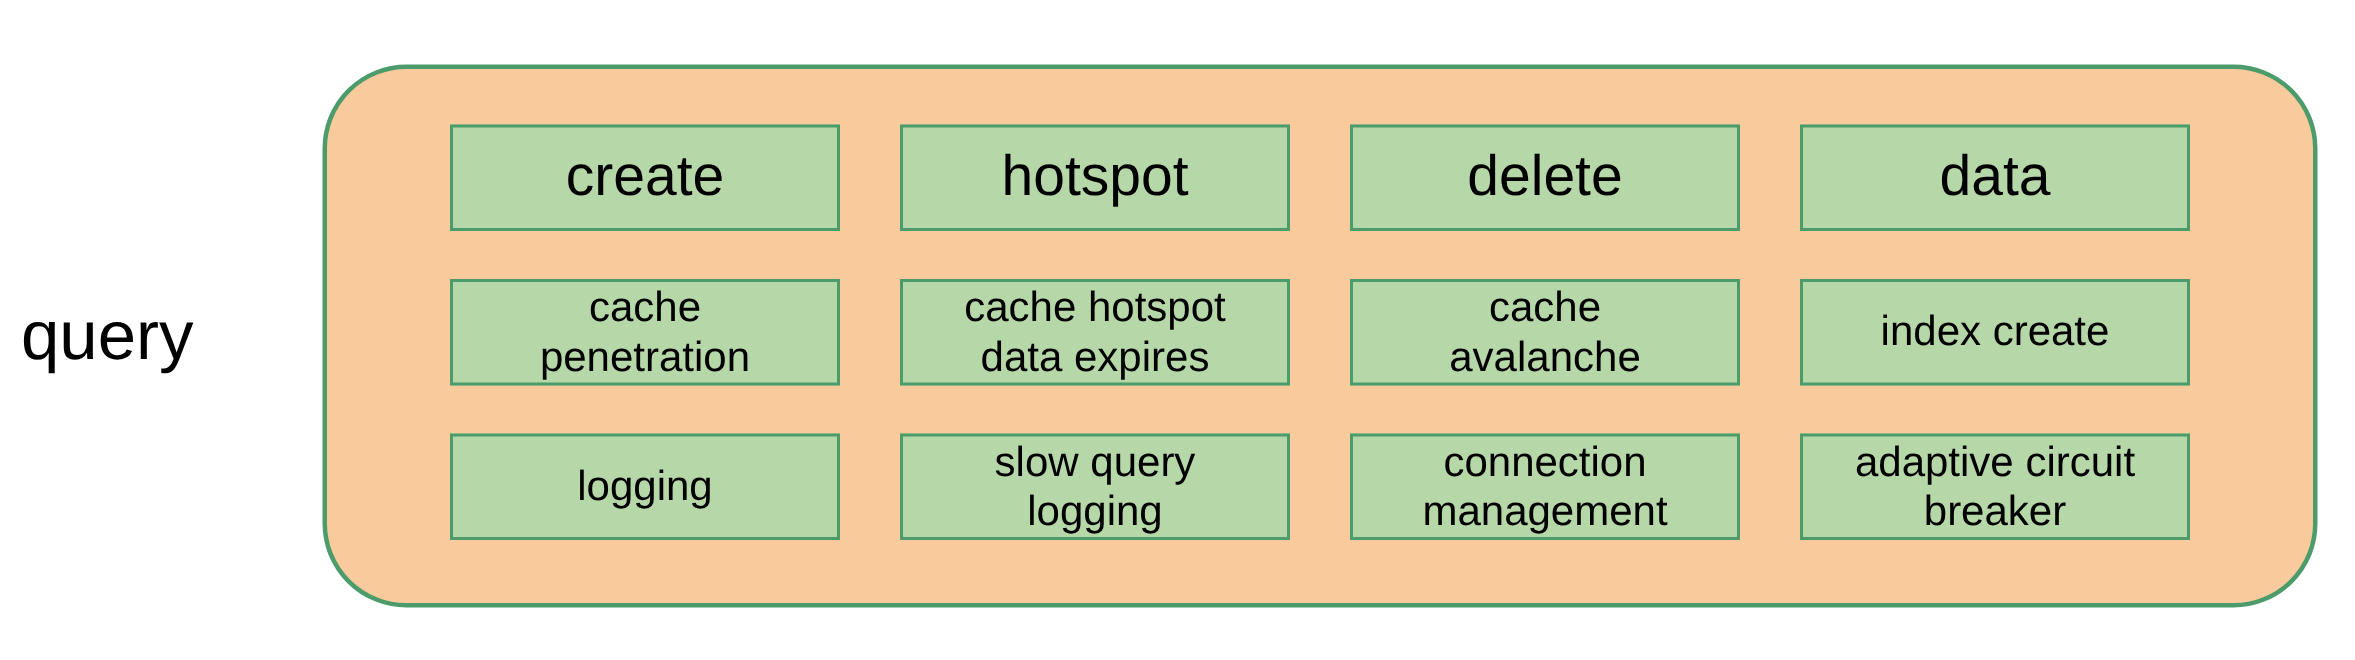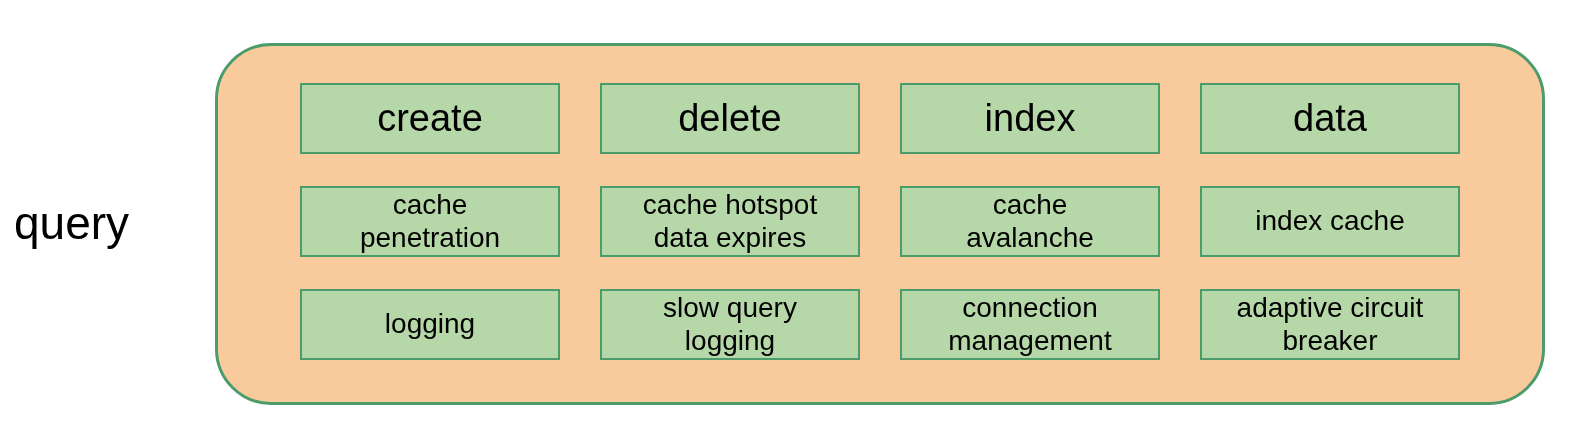--- a/index.html
+++ b/index.html
@@ -72,43 +72,43 @@
 
   <div class="side-label">query</div>
 
   <div class="container">
     <div class="grid">
 
       <div class="box row1">
         <span class="label">create</span>
       </div>
       <div class="box row1">
-        <span class="label">delete</span>
+        <span class="label">hotspot</span>
       </div>
       <div class="box row1">
-        <span class="label">index</span>
+        <span class="label">delete</span>
       </div>
       <div class="box row1">
         <span class="label">data</span>
       </div>
 
       <div class="box row23">
         <span class="label">cache
 penetration</span>
       </div>
       <div class="box row23">
         <span class="label">cache hotspot
 data expires</span>
       </div>
       <div class="box row23">
         <span class="label">cache
 avalanche</span>
       </div>
       <div class="box row23">
-        <span class="label">index cache</span>
+        <span class="label">index create</span>
       </div>
 
       <div class="box row23">
         <span class="label">logging</span>
       </div>
       <div class="box row23">
         <span class="label">slow query
 logging</span>
       </div>
       <div class="box row23">

